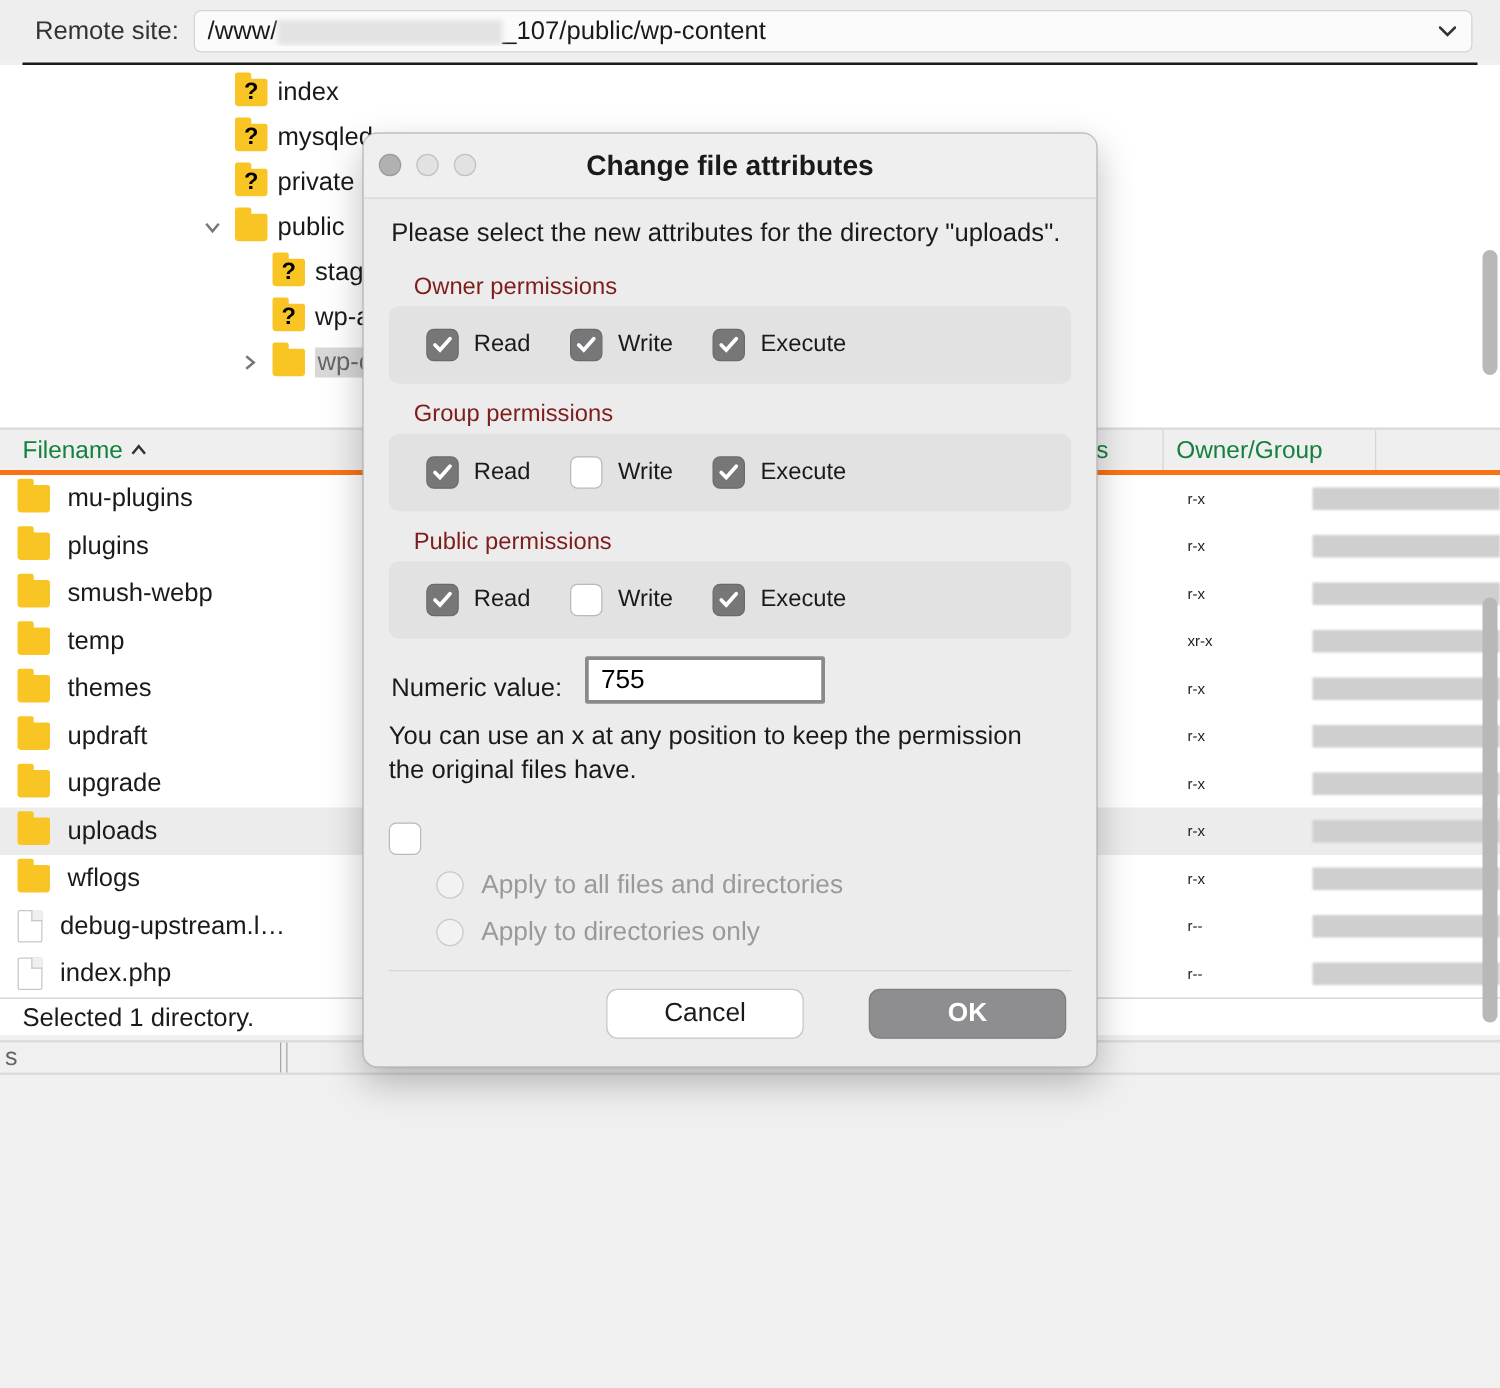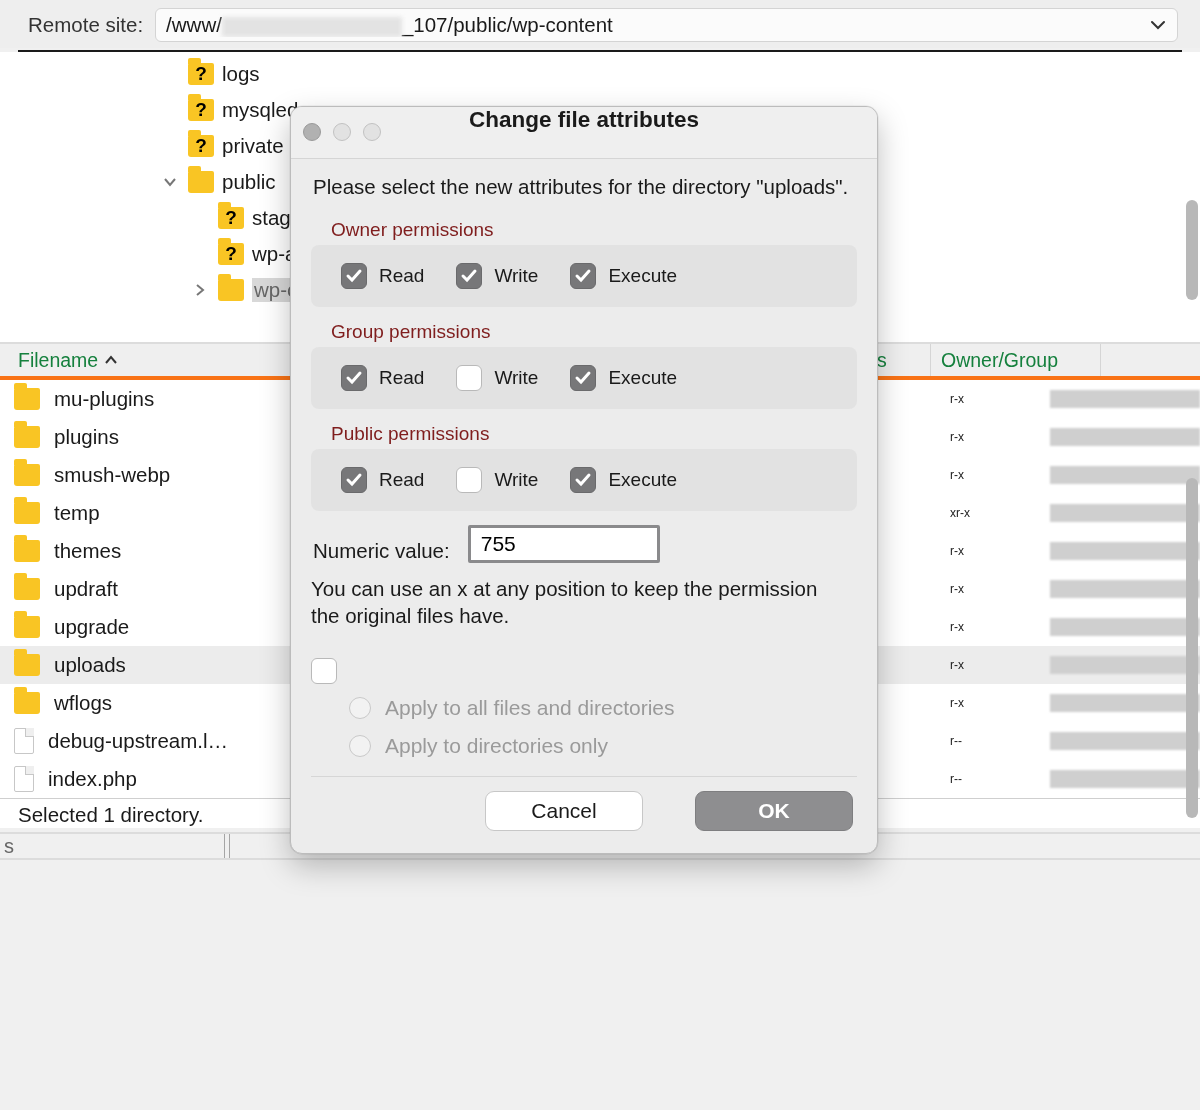--- a/index.html
+++ b/index.html
@@ -189,21 +189,21 @@
     left:290px; top:106px;
     width:588px;
     background:#ececec;
     border:1px solid #bcbcbc;
     border-radius:12px;
     box-shadow:0 12px 30px rgba(0,0,0,.25), 0 0 0 0.5px rgba(0,0,0,.08);
     overflow:hidden;
     font-size:20.5px;
   }
   .dlg-title{
-    display:flex; align-items:flex-start;
+    display:flex; align-items:center;
     height:52px;
     border-bottom:1px solid #d5d5d5;
     background:#efefef;
     position:relative;
   }
   .traffic{
     position:absolute; left:12px; top:16px;
     display:flex; gap:12px;
   }
   .traffic span{
@@ -313,21 +313,21 @@
 <div class="remote-divider"></div>
 
 <div class="tree-pane" id="tree">
     <div class="tree-row">
       <span class="disclosure hidden">
         <svg width="10" height="14" viewBox="0 0 10 14">
           <path d="M2 2 L8 7 L2 12" stroke="#777" stroke-width="2" fill="none"></path>
         </svg>
       </span>
       <span class="folder-icon q"></span>
-      <span class="tree-label">logs</span>
+      <span class="tree-label">index</span>
     </div>
     <div class="tree-row">
       <span class="disclosure hidden">
         <svg width="10" height="14" viewBox="0 0 10 14">
           <path d="M2 2 L8 7 L2 12" stroke="#777" stroke-width="2" fill="none"></path>
         </svg>
       </span>
       <span class="folder-icon q"></span>
       <span class="tree-label">mysqled</span>
     </div>

